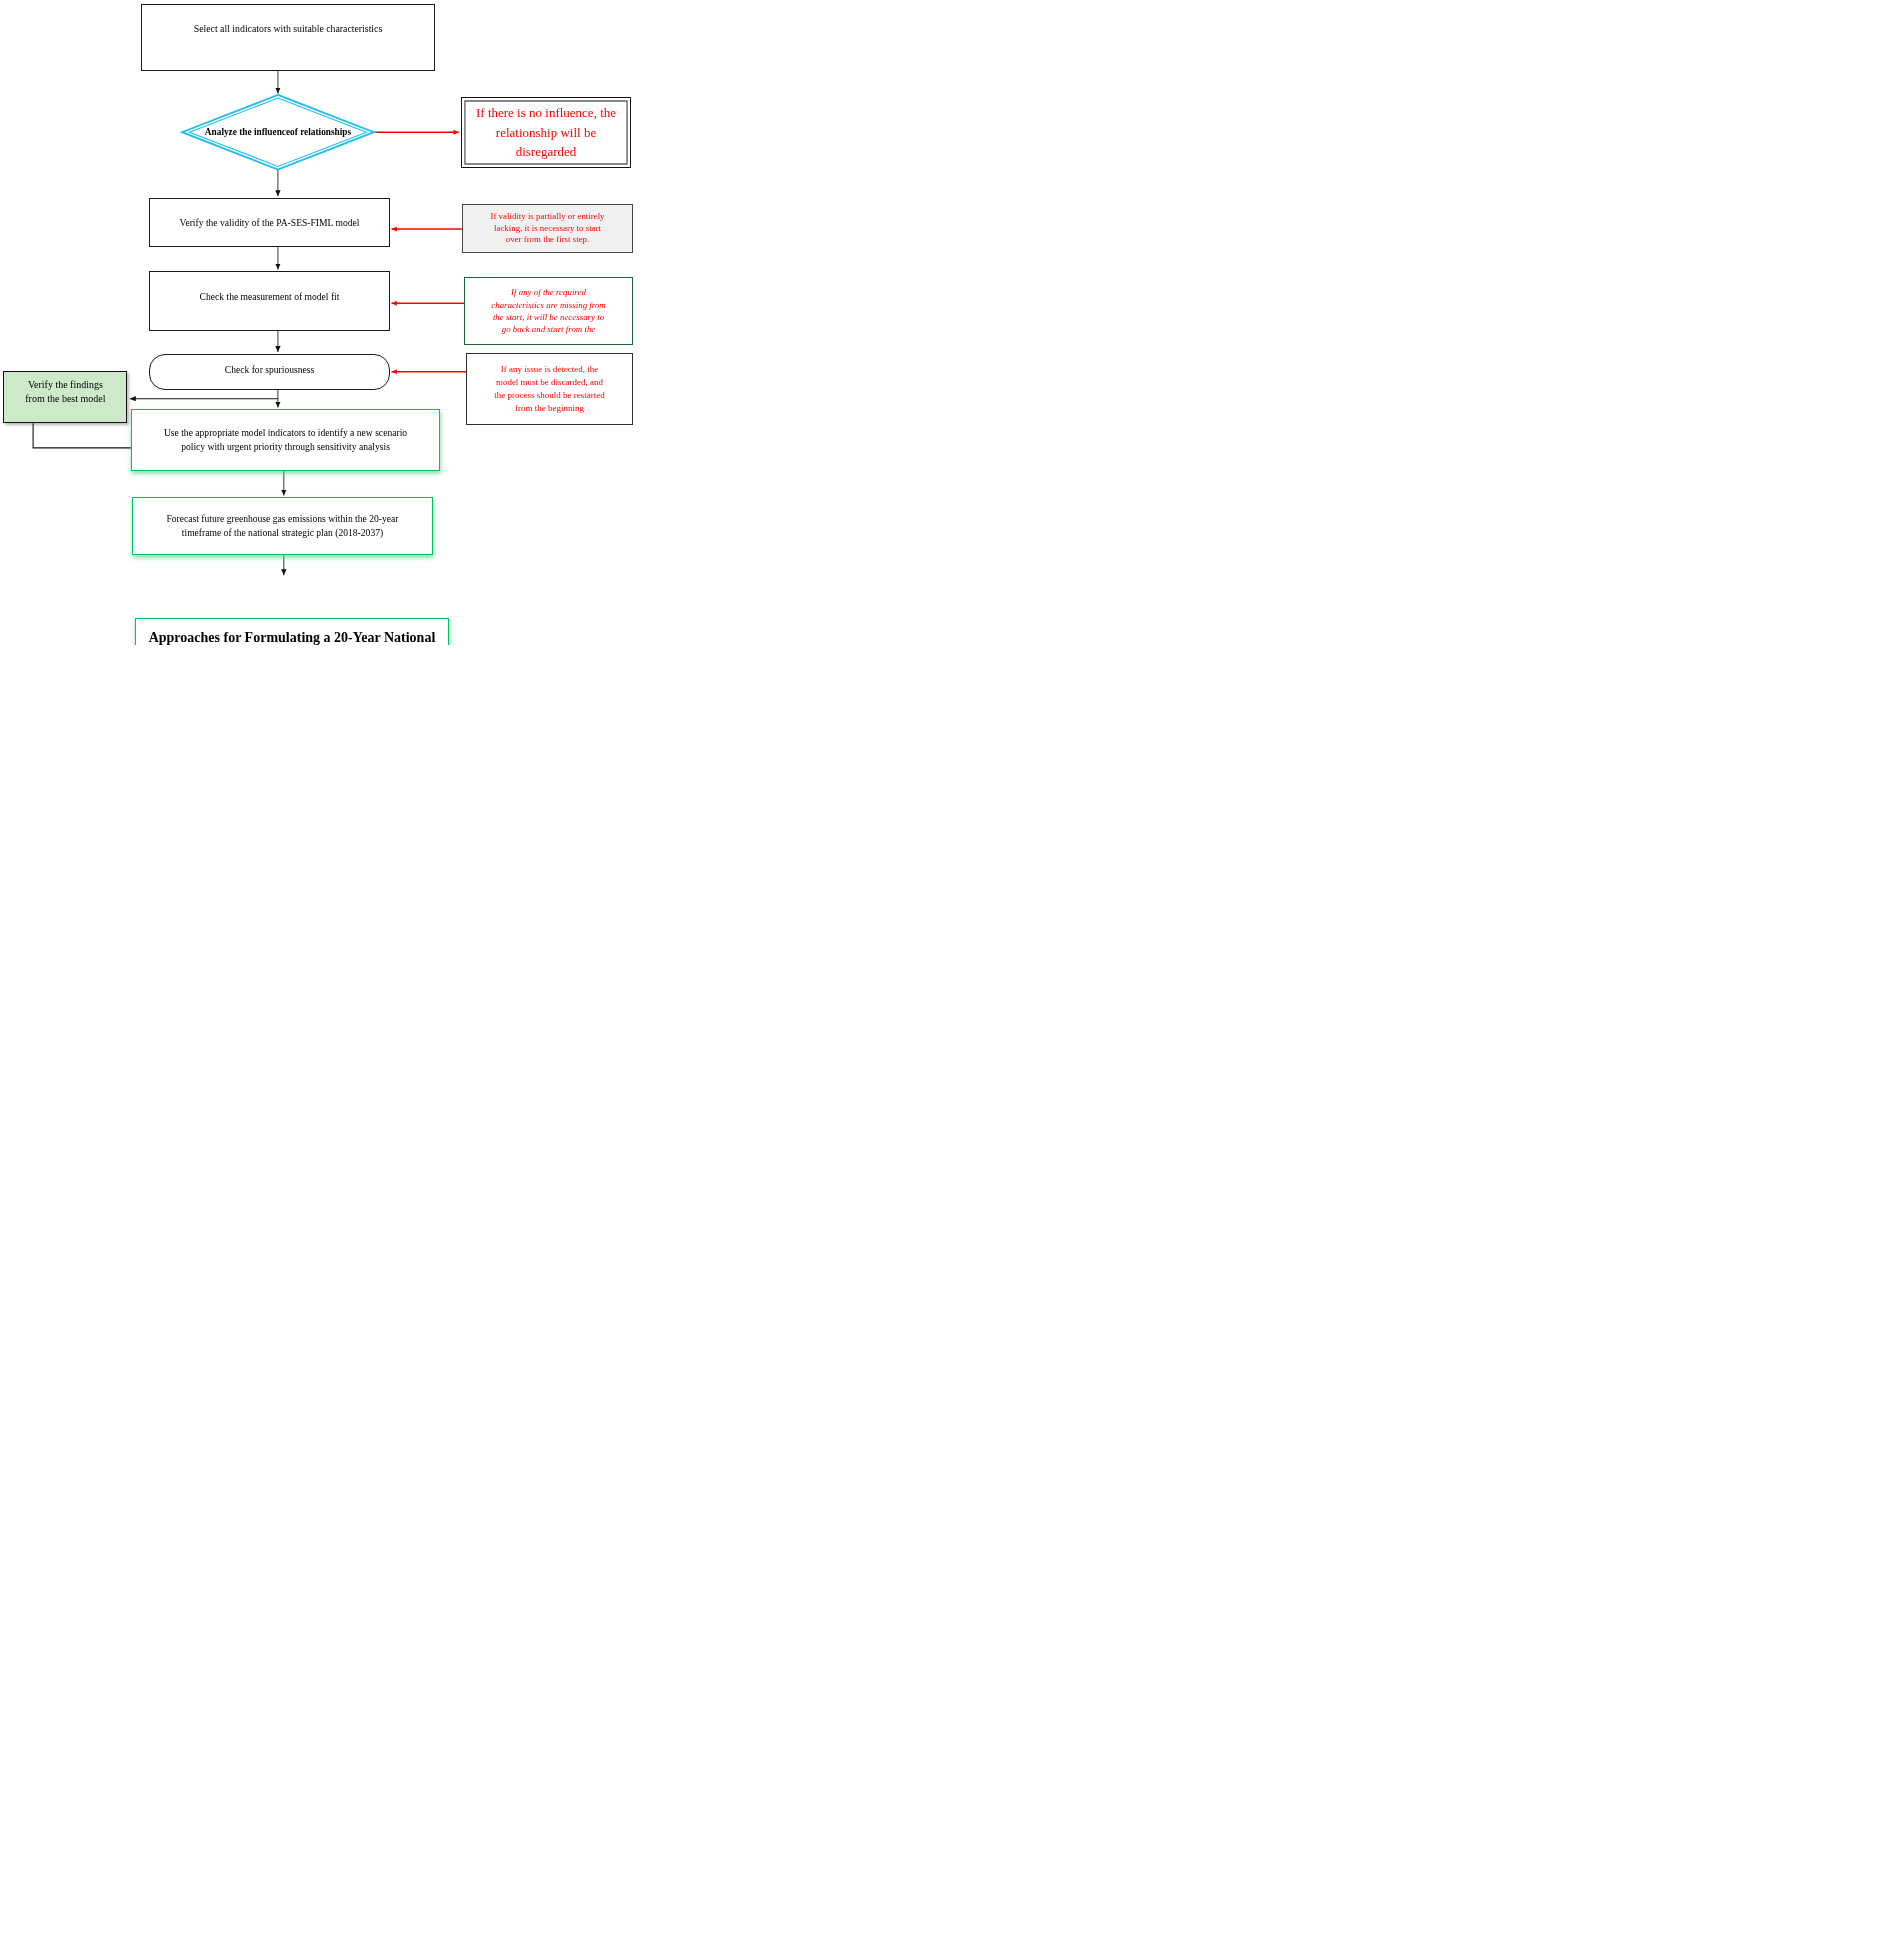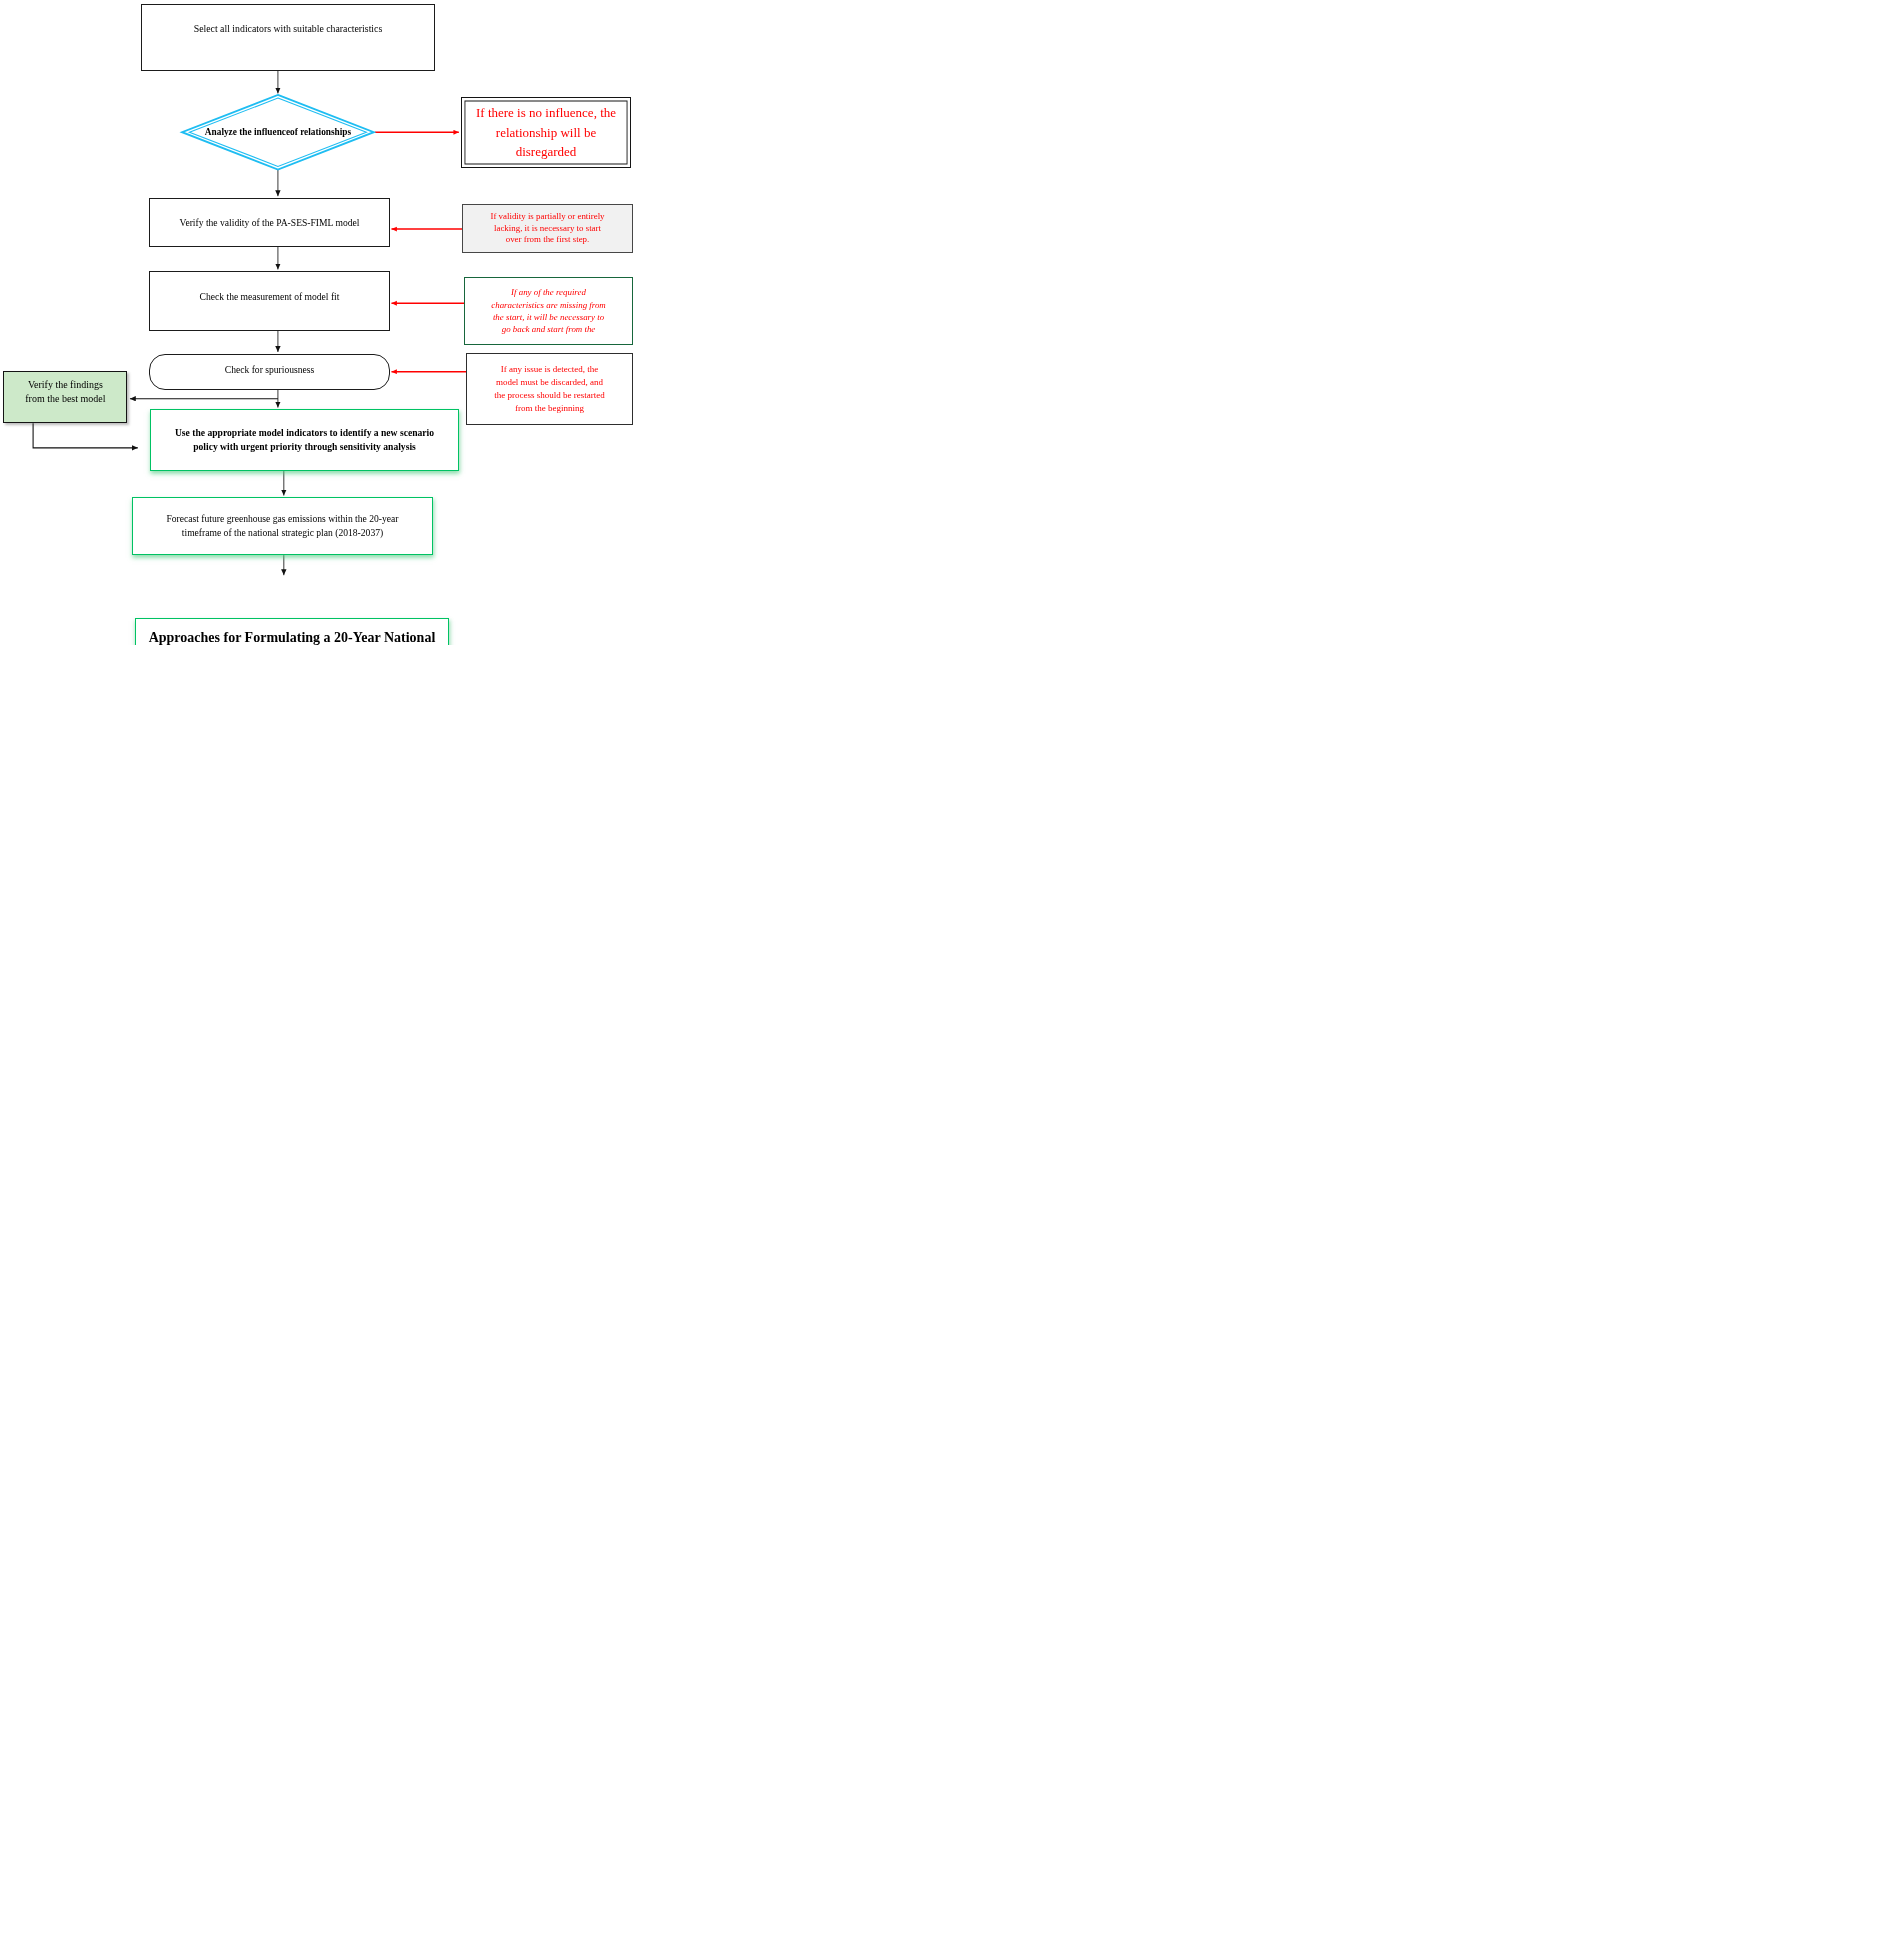--- a/index.html
+++ b/index.html
@@ -65,21 +65,21 @@
     background: #cde9c9; border: 1.1px solid #141414;
     font-size: 10px; line-height: 1.4; padding-bottom: 10.8px;
     box-shadow: 1.5px 2px 2.5px rgba(60,60,60,0.35);
   }
 
   .greenbox {
     border: 1.1px solid #00c263;
     box-shadow: 0 2.5px 4.4px rgba(80, 205, 130, 0.50), 2px 2px 3.4px rgba(120, 210, 155, 0.30);
     font-size: 9.6px; line-height: 1.5;
   }
-  .n-use      { left: 150px; top: 409px;  width: 309px; height: 62px; font-weight: bold; }
+  .n-use      { left: 131px; top: 409px;  width: 309px; height: 62px; }
   .n-forecast { left: 132px; top: 497px; width: 301px; height: 58px; }
   .n-approach { left: 135px; top: 577px; width: 314px; height: 63px; font-weight: bold; font-size: 14px; line-height: 1.6; margin-top: 41px; }
 
   svg.layer { position: absolute; left: 0; top: 0; width: 634px; height: 645px; }
 </style>
 </head>
 <body>
 
 <div class="canvas">
 

